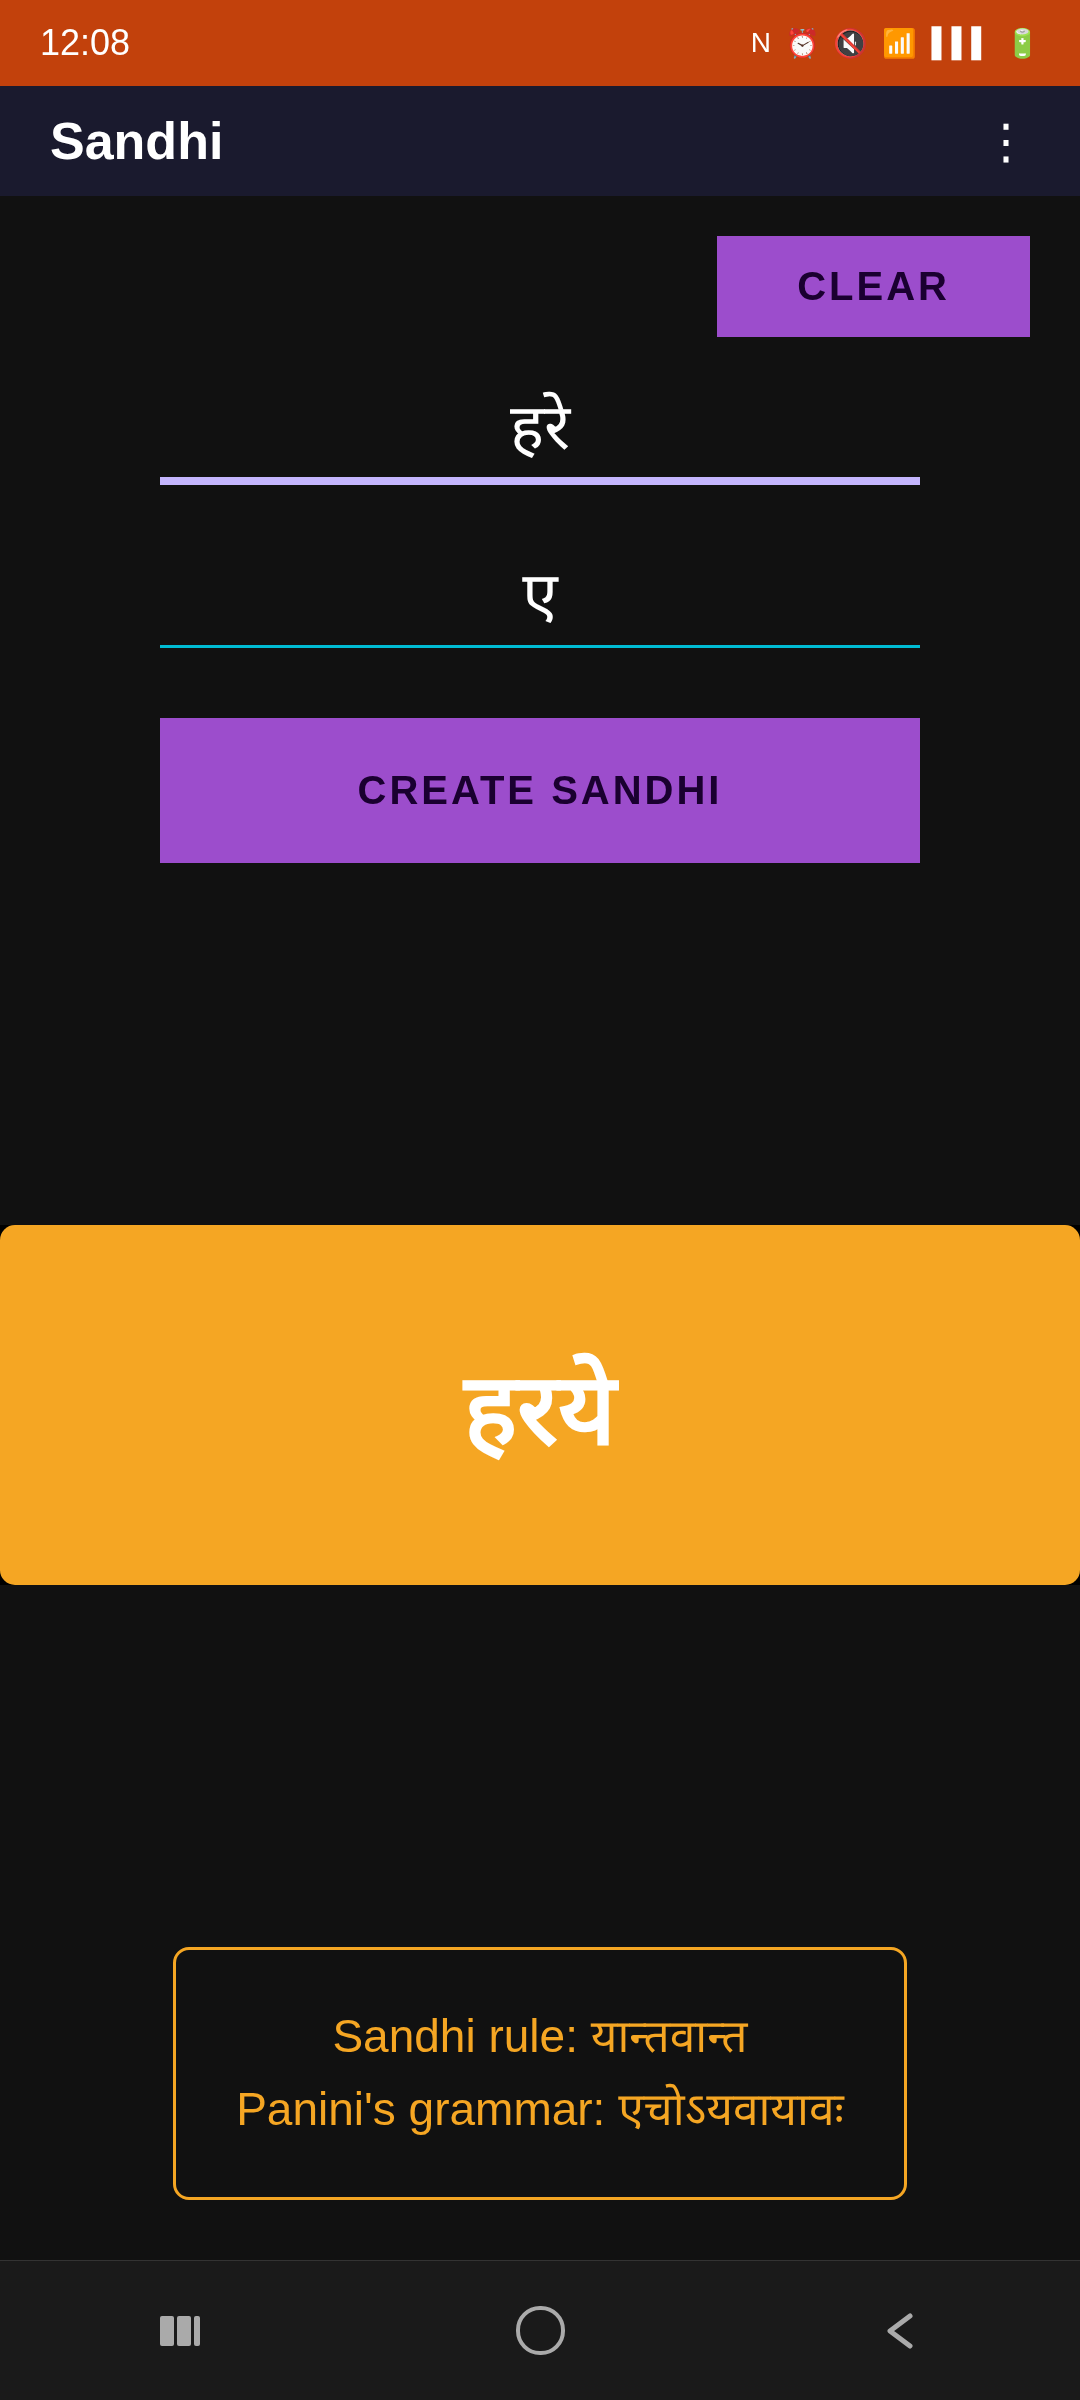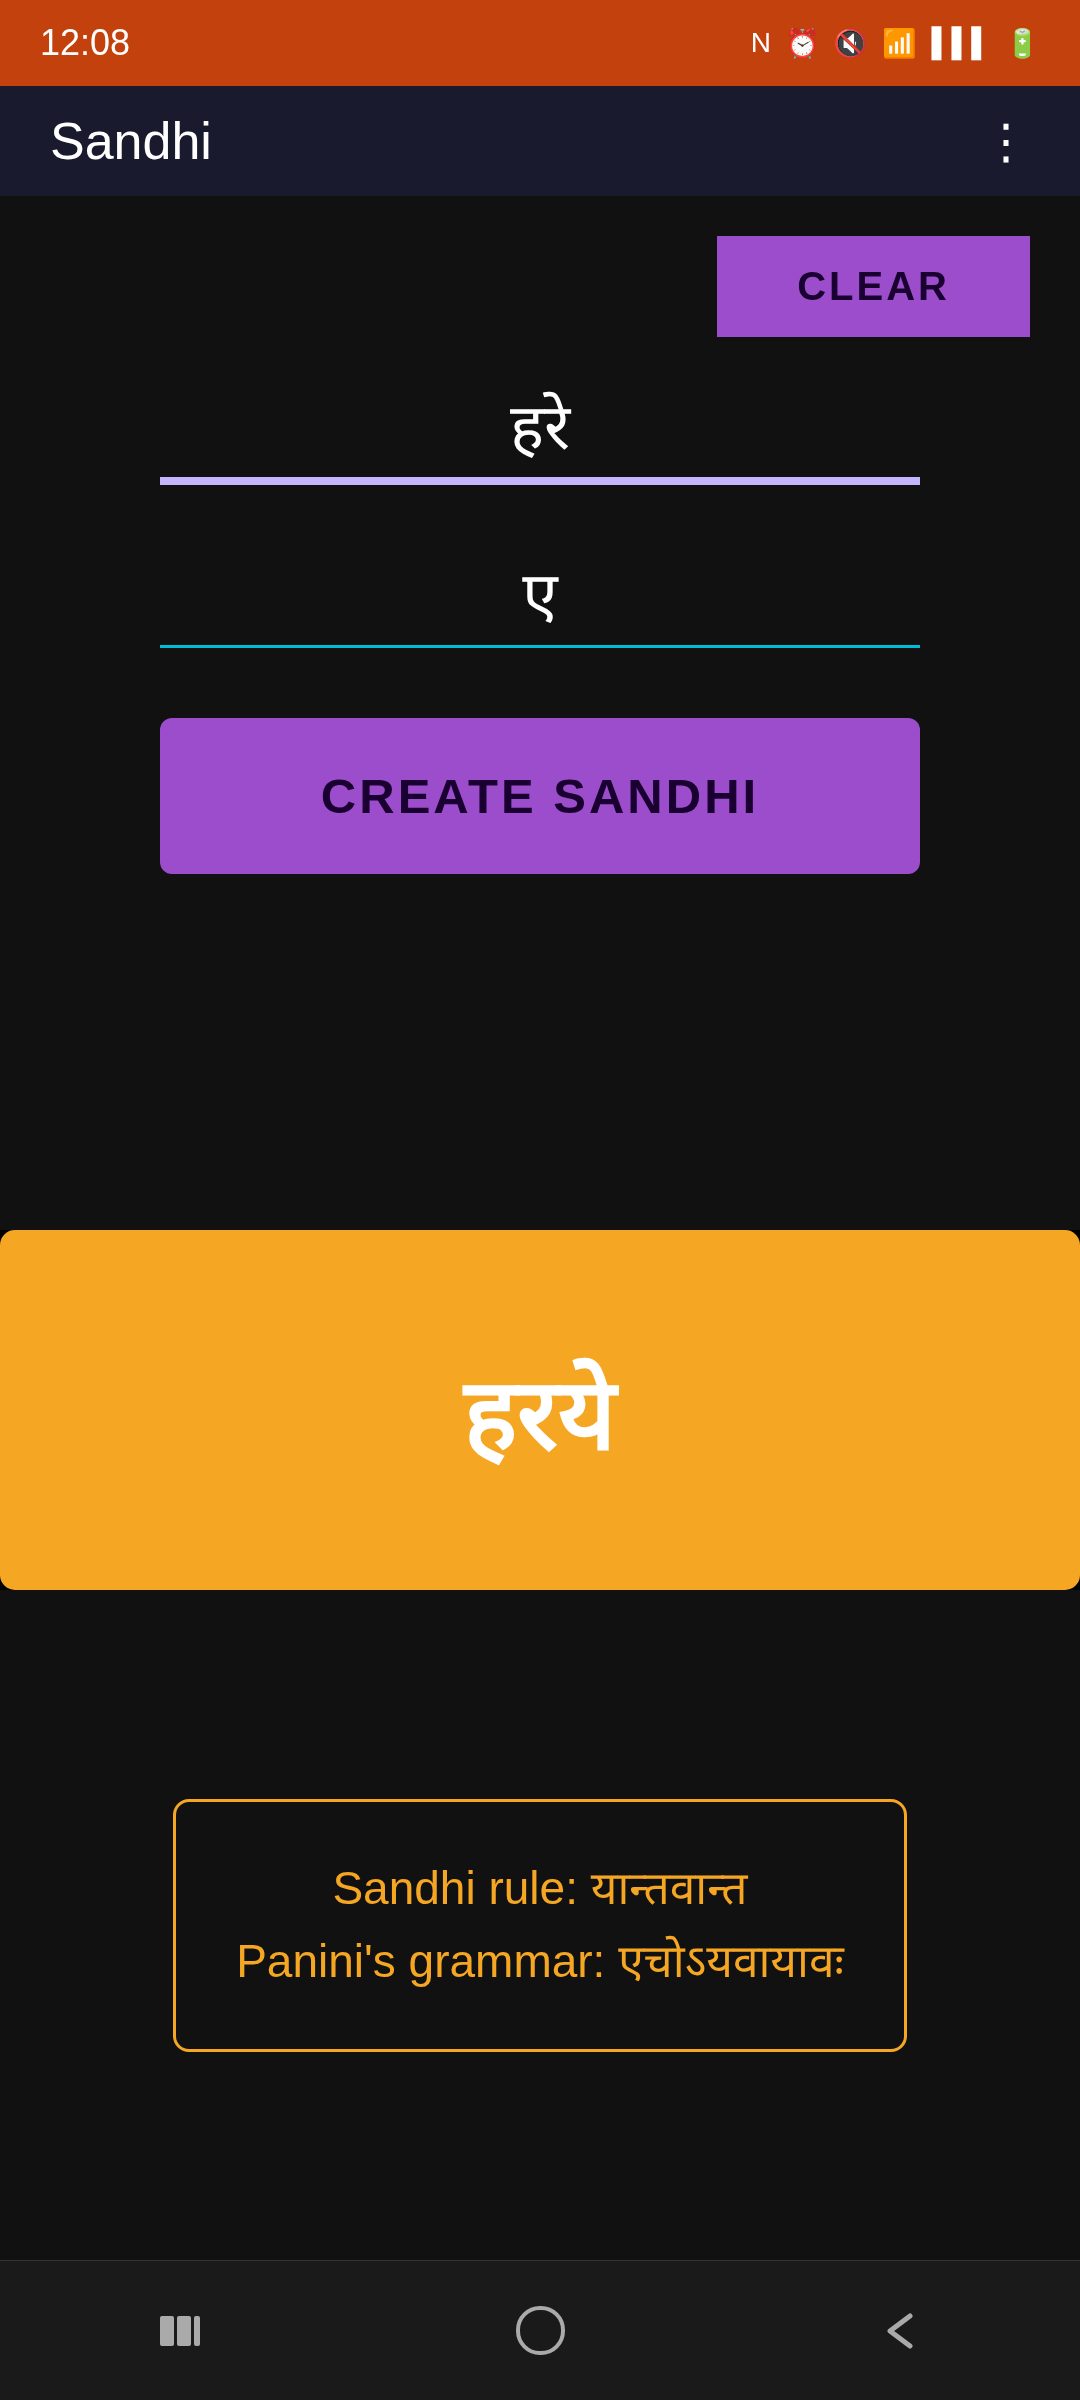--- a/index.html
+++ b/index.html
@@ -43,21 +43,21 @@
       height: 110px;
       display: flex;
       align-items: center;
       justify-content: space-between;
       padding: 0 50px;
       flex-shrink: 0;
     }
     .app-title {
       color: white;
       font-size: 52px;
-      font-weight: normal;
+      font-weight: bold;
     }
     .menu-icon {
       color: white;
       font-size: 48px;
       cursor: pointer;
     }
 
     
     .main-content {
       background: #111;
@@ -119,26 +119,26 @@
     
     .create-btn-wrapper {
       width: 100%;
       max-width: 760px;
       margin-top: 10px;
     }
     .create-sandhi-button {
       width: 100%;
       background: #9c4dcc;
       color: #1a0030;
-      font-size: 49px;
+      font-size: 40px;
       font-weight: 900;
       letter-spacing: 3px;
       padding: 50px 0;
       border: none;
-      border-radius: 12px;
+      border-radius: 0;
       cursor: pointer;
     }
 
     
     .result-section {
       background: #f5a623;
       min-height: 360px;
       display: flex;
       align-items: center;
       justify-content: center;
@@ -150,21 +150,21 @@
       font-weight: bold;
       text-align: center;
       padding: 20px;
     }
 
     
     .rule-section {
       background: #111;
       flex: 1;
       display: flex;
-      align-items: center;
+      align-items: flex-end;
       justify-content: center;
       padding: 60px 50px;
     }
     .rule-box {
       border: 3px solid #f5a623;
       border-radius: 16px;
       padding: 50px 60px;
       text-align: center;
       max-width: 880px;
     }

